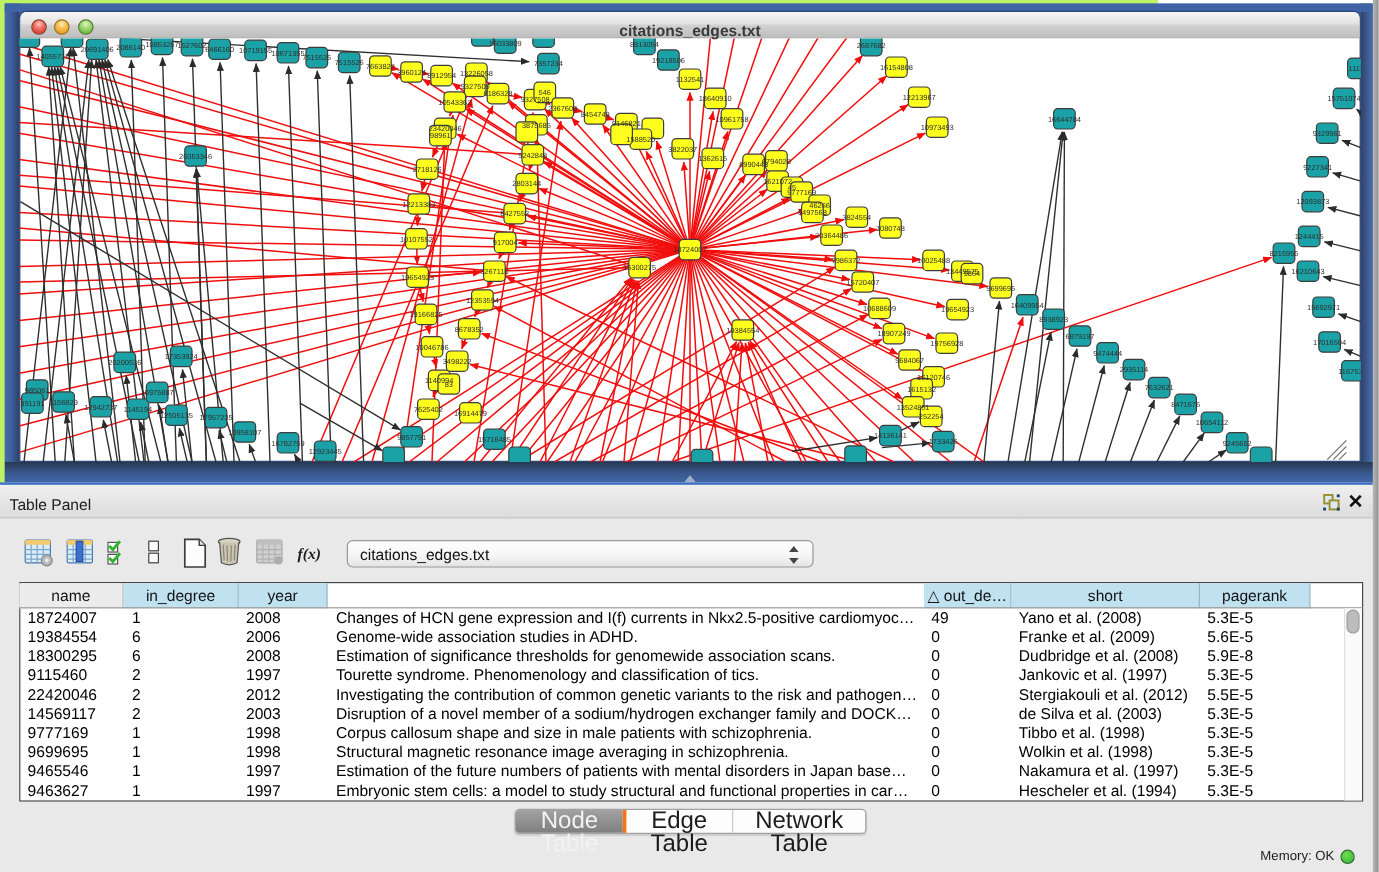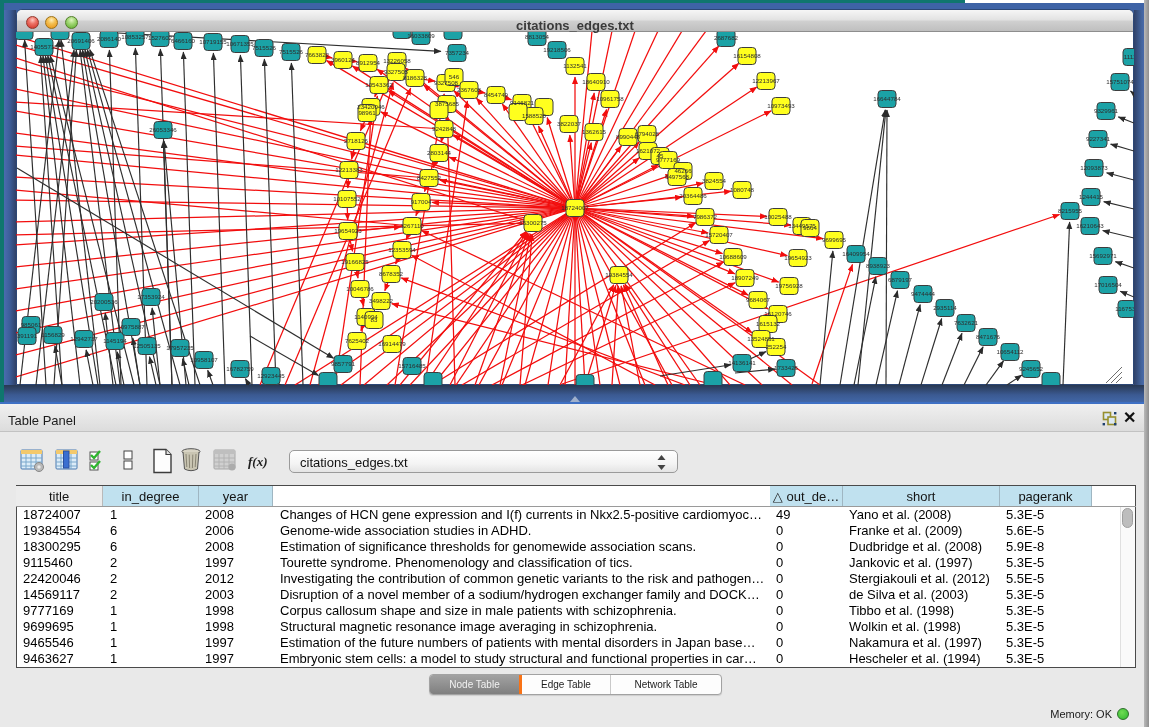--- a/index.html
+++ b/index.html
@@ -1,17 +1,17 @@
 <!DOCTYPE html>
 <html><head><meta charset="utf-8">
 <style>
 *{margin:0;padding:0;box-sizing:border-box}
 html,body{width:1149px;height:727px;font-family:"Liberation Sans",sans-serif;overflow:hidden}
 .abs{position:absolute}
-#stage{position:relative;width:965px;height:727px;background:#0f766e}
+#stage{position:relative;width:965px;height:727px;background:#bef264}
 #desk{position:absolute;left:4px;top:3px;width:1141px;height:400px;background:#3d5f9c}
 #deskL{position:absolute;left:4px;top:3px;width:12px;height:382px;background:linear-gradient(90deg,#4a6cae,#3d5f9c 45%,#2f4168)}
 #deskR{position:absolute;left:1134px;top:3px;width:11px;height:382px;background:linear-gradient(90deg,#2f4168,#43659f 70%,#4a6cae)}
 #deskB{position:absolute;left:4px;top:385px;width:1141px;height:18px;background:linear-gradient(#283852,#3b5a92 55%,#4268a9)}
 #deskT{position:absolute;left:4px;top:3px;width:1141px;height:7px;background:#3e63a6}
 #win{position:absolute;left:16px;top:9px;width:1118px;height:376px;border:1px solid #2c4776;border-radius:6px 6px 0 0;background:#fff}
 #tbar{position:absolute;left:0;top:0;width:100%;height:22px;border-radius:5px 5px 0 0;
 background:linear-gradient(#f6f6f6,#e3e3e3 45%,#cfcfcf 55%,#bfbfbf);border-bottom:1px solid #8e8e8e}
 #tbar .tl{position:absolute;top:8px;font-weight:bold;font-size:13px;color:#3a3a3a;width:100%;text-align:center}
 .light{position:absolute;top:6px;width:13px;height:13px;border-radius:50%}
@@ -19,21 +19,21 @@
 #phead{position:absolute;left:0;top:0;width:100%;height:30px;background:linear-gradient(#f0f0f0,#dcdcdc);border-bottom:1px solid #c2c2c2;border-top:2px solid #3e70c4}
 #phead span{position:absolute;left:8px;top:9px;font-size:13px;color:#1c1c1c}
 #pclose{position:absolute;left:1123px;top:408px;font-size:16px;font-weight:bold;color:#111}
 #combo{position:absolute;left:289px;top:450px;width:389px;height:23px;border:1px solid #9a9a9a;border-radius:5px;background:linear-gradient(#ffffff,#f4f4f4 60%,#e4e4e4)}
 #combo span{position:absolute;left:10px;top:4px;font-size:13px;color:#111}
 #tablebox{position:absolute;left:16px;top:485px;width:1120px;height:183px;border:1px solid #4a4a4a;background:#fff;overflow:hidden}
 .hc{position:absolute;top:0;height:21px;background:#c0e1ef;border-right:1px solid #9fb6c2;font-size:13px;color:#141414;text-align:center;line-height:21px}
 .trow{position:absolute;left:0;width:1120px;height:16px;font-size:13px;color:#000}
 .trow span{position:absolute;top:0;line-height:16px;white-space:nowrap}
 #tabs{position:absolute;left:429px;top:674px;width:293px;height:21px;border:1px solid #a2a2a2;border-radius:4px;background:#fdfdfd;box-shadow:0 1px 1px rgba(0,0,0,.12)}
-.seg{position:absolute;top:0;height:19px;font-size:10px;line-height:19px;text-align:center;color:#1c1c1c}
+.seg{position:absolute;top:0;height:19px;font-size:20px;line-height:19px;text-align:center;color:#1c1c1c}
 #mem{position:absolute;left:1020px;top:708px;width:92px;text-align:right;font-size:11px;color:#1a1a1a}
 #gdot{position:absolute;left:1117px;top:708px;width:12px;height:12px;border-radius:50%;background:radial-gradient(circle at 40% 35%,#6fdc52,#2eb830);border:1px solid #2d6e2a}
 #rstrip{position:absolute;left:1144px;top:0;width:5px;height:727px;background:linear-gradient(90deg,#b9b9b9,#8f8f8f)}
 </style></head>
 <body>
 <div id="stage">
 <div id="desk"></div>
     <div id="deskL"></div>
     <div id="deskR"></div>
     <div id="deskB"></div>
@@ -606,21 +606,21 @@
 <text x="234" y="20" style="font:italic bold 13px &quot;Liberation Serif&quot;,serif;fill:#1e1e1e">f(x)</text>
 </svg>
 <div id="combo">
       <span>citations_edges.txt</span>
   <svg width="9" height="15" viewBox="0 0 9 15" style="position:absolute;left:367px;top:4px">
         <path d="M4.5,0 L8.5,5 H0.5 Z" fill="#444"></path>
         <path d="M4.5,15 L8.5,10 H0.5 Z" fill="#444"></path>
       </svg>
 </div>
 <div id="tablebox"></div>
-<div class="hc" style="left:16px;top:486px;width:87px;background:#ececec;border-right:1px solid #b9b9b9">title</div>
+<div class="hc" style="left:16px;top:486px;width:87px;background:#ececec;border-right:1px solid #b9b9b9">name</div>
 <div class="hc" style="left:103px;top:486px;width:96px">in_degree</div>
 <div class="hc" style="left:199px;top:486px;width:74px">year</div>
 <div class="hc" style="left:770px;top:486px;width:73px">△ out_de…</div>
 <div class="hc" style="left:843px;top:486px;width:157px">short</div>
 <div class="hc" style="left:1000px;top:486px;width:92px">pagerank</div>
 <div class="abs" style="left:16px;top:506px;width:1120px;height:1px;background:#9a9a9a"></div>
 <div class="trow" style="top:507px">
 <span style="left:23px">18724007</span>
       <span style="left:110px">1</span>
       <span style="left:205px">2008</span>

